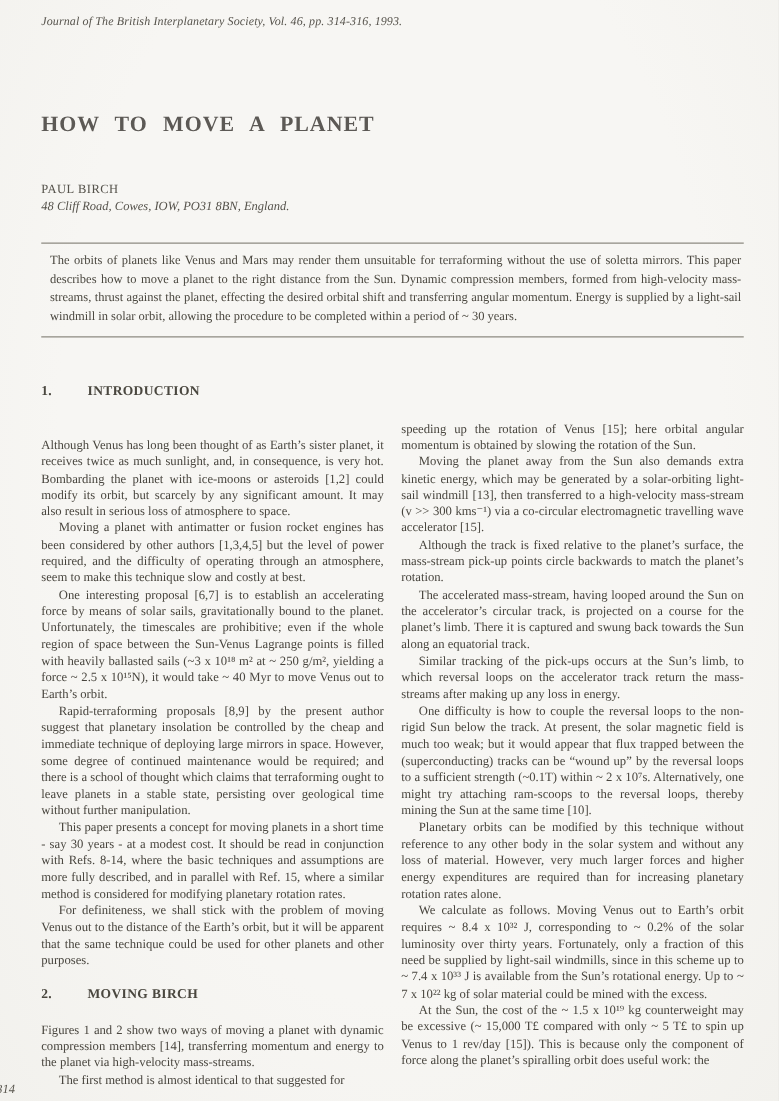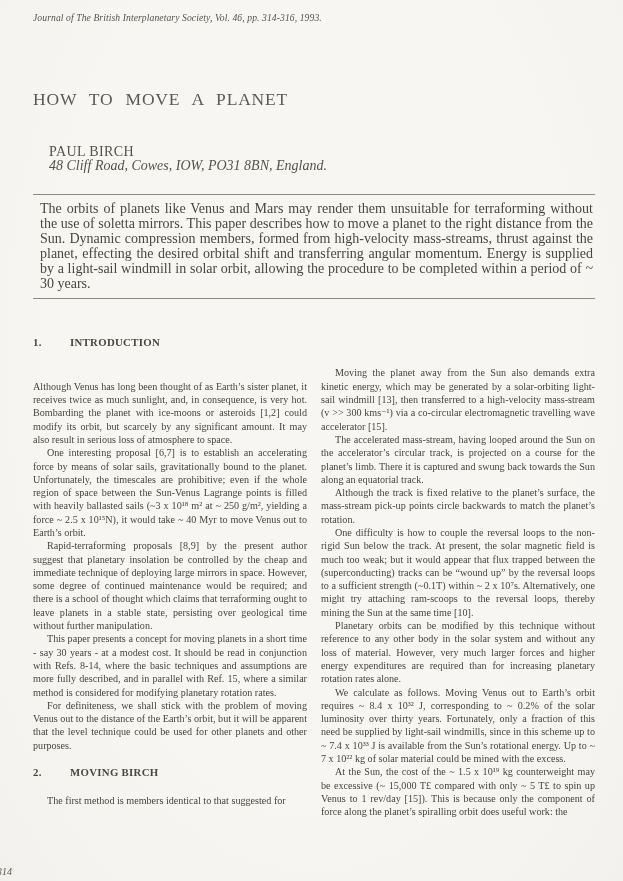--- a/index.html
+++ b/index.html
@@ -23,45 +23,44 @@
   .journal-line {
     padding-top: 12px;
     font-style: italic;
     font-size: 9.6px;
     color: #57544d;
     letter-spacing: 0.1px;
   }
   .paper-title {
     margin-top: 66px;
     font-size: 17.5px;
-    font-weight: normal;
+    font-weight: bold;
     letter-spacing: 0.8px;
     word-spacing: 7px;
     color: #5c5955;
   }
   .author-block {
     margin-top: 35px;
-    font-size: 14px;
+    font-size: 10px;
     color: #55524b;
     line-height: 13.5px;
-    margin-left: 16px;
   }
   .author-name { letter-spacing: 0.4px; }
   .author-address { font-style: italic; }
   .rule {
     border: none;
     border-top: 1.2px solid #8d8a81;
     margin: 0;
   }
   .rule-top { margin-top: 22px; }
   .rule-bottom { margin-top: 7px; }
   .abstract {
     margin-top: 7px;
     padding: 0 2px 0 7px;
-    font-size: 14px;
+    font-size: 10px;
     line-height: 14.9px;
     text-align: justify;
     color: #4a473f;
   }
   .columns {
     display: flex;
     gap: 14px;
     margin-top: 37px;
   }
   .col {
@@ -116,34 +115,38 @@
 
   <hr class="rule rule-bottom">
 
   <div class="columns">
 
     <div class="col col-left">
       <div class="section-head">
         <span class="sec-num">1.</span><span>INTRODUCTION</span>
       </div>
       <p class="para">Although Venus has long been thought of as Earth’s sister planet, it receives twice as much sunlight, and, in consequence, is very hot. Bombarding the planet with ice-moons or asteroids [1,2] could modify its orbit, but scarcely by any significant amount. It may also result in serious loss of atmosphere to space.</p>
+      <p class="para indent">Moving a planet with antimatter or fusion rocket engines has been considered by other authors [1,3,4,5] but the level of power required, and the difficulty of operating through an atmosphere, seem to make this technique slow and costly at best.</p>
       <p class="para indent">One interesting proposal [6,7] is to establish an accelerating force by means of solar sails, gravitationally bound to the planet. Unfortunately, the timescales are prohibitive; even if the whole region of space between the Sun-Venus Lagrange points is filled with heavily ballasted sails (~3 x 10¹⁸ m² at ~ 250 g/m², yielding a force ~ 2.5 x 10¹⁵N), it would take ~ 40 Myr to move Venus out to Earth’s orbit.</p>
       <p class="para indent">Rapid-terraforming proposals [8,9] by the present author suggest that planetary insolation be controlled by the cheap and immediate technique of deploying large mirrors in space. However, some degree of continued maintenance would be required; and there is a school of thought which claims that terraforming ought to leave planets in a stable state, persisting over geological time without further manipulation.</p>
       <p class="para indent">This paper presents a concept for moving planets in a short time - say 30 years - at a modest cost. It should be read in conjunction with Refs. 8-14, where the basic techniques and assumptions are more fully described, and in parallel with Ref. 15, where a similar method is considered for modifying planetary rotation rates.</p>
-      <p class="para indent">For definiteness, we shall stick with the problem of moving Venus out to the distance of the Earth’s orbit, but it will be apparent that the level technique could be used for other planets and other purposes.</p>
+      <p class="para indent">For definiteness, we shall stick with the problem of moving Venus out to the distance of the Earth’s orbit, but it will be apparent that the same technique could be used for other planets and other purposes.</p>
       <div class="section-head section-head-2">
         <span class="sec-num">2.</span><span>MOVING BIRCH</span>
       </div>
-      <p class="para indent">The first method is members identical to that suggested for</p>
+      <p class="para">Figures 1 and 2 show two ways of moving a planet with dynamic compression members [14], transferring momentum and energy to the planet via high-velocity mass-streams.</p>
+      <p class="para indent">The first method is almost identical to that suggested for</p>
     </div>
 
     <div class="col col-right">
+      <p class="para">speeding up the rotation of Venus [15]; here orbital angular momentum is obtained by slowing the rotation of the Sun.</p>
       <p class="para indent">Moving the planet away from the Sun also demands extra kinetic energy, which may be generated by a solar-orbiting light-sail windmill [13], then transferred to a high-velocity mass-stream (v &gt;&gt; 300 kms⁻¹) via a co-circular electromagnetic travelling wave accelerator [15].</p>
+      <p class="para indent">Although the track is fixed relative to the planet’s surface, the mass-stream pick-up points circle backwards to match the planet’s rotation.</p>
       <p class="para indent">The accelerated mass-stream, having looped around the Sun on the accelerator’s circular track, is projected on a course for the planet’s limb. There it is captured and swung back towards the Sun along an equatorial track.</p>
-      <p class="para indent">Although the track is fixed relative to the planet’s surface, the mass-stream pick-up points circle backwards to match the planet’s rotation.</p>
+      <p class="para indent">Similar tracking of the pick-ups occurs at the Sun’s limb, to which reversal loops on the accelerator track return the mass-streams after making up any loss in energy.</p>
       <p class="para indent">One difficulty is how to couple the reversal loops to the non-rigid Sun below the track. At present, the solar magnetic field is much too weak; but it would appear that flux trapped between the (superconducting) tracks can be “wound up” by the reversal loops to a sufficient strength (~0.1T) within ~ 2 x 10⁷s. Alternatively, one might try attaching ram-scoops to the reversal loops, thereby mining the Sun at the same time [10].</p>
       <p class="para indent">Planetary orbits can be modified by this technique without reference to any other body in the solar system and without any loss of material. However, very much larger forces and higher energy expenditures are required than for increasing planetary rotation rates alone.</p>
       <p class="para indent">We calculate as follows. Moving Venus  out to Earth’s orbit requires ~ 8.4 x 10³² J, corresponding to ~ 0.2% of the solar luminosity over thirty years. Fortunately, only a fraction of this need be supplied by light-sail windmills, since in this scheme up to ~ 7.4 x 10³³ J is available from the Sun’s rotational energy. Up to ~ 7 x 10²² kg of solar material could be mined with the excess.</p>
       <p class="para indent">At the Sun, the cost of the ~ 1.5 x 10¹⁹ kg counterweight may be excessive (~ 15,000 T£ compared with only ~ 5 T£ to spin up Venus to 1 rev/day [15]). This is because only the component of force along the planet’s spiralling orbit does useful work: the</p>
     </div>
 
   </div>
 
   <div class="page-number">314</div>
 

